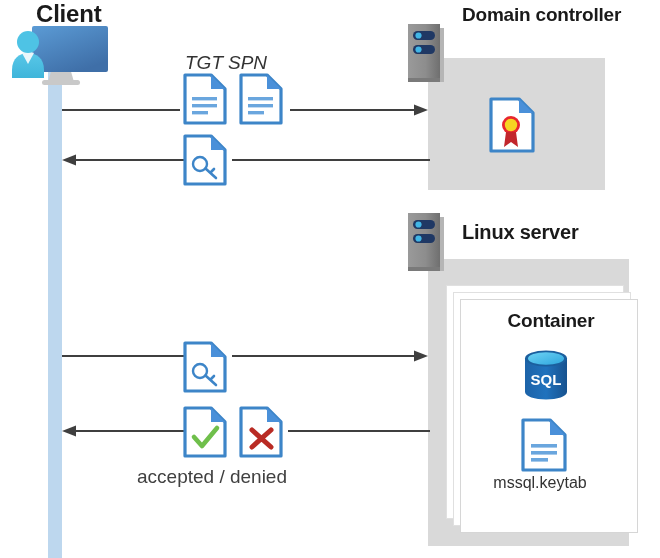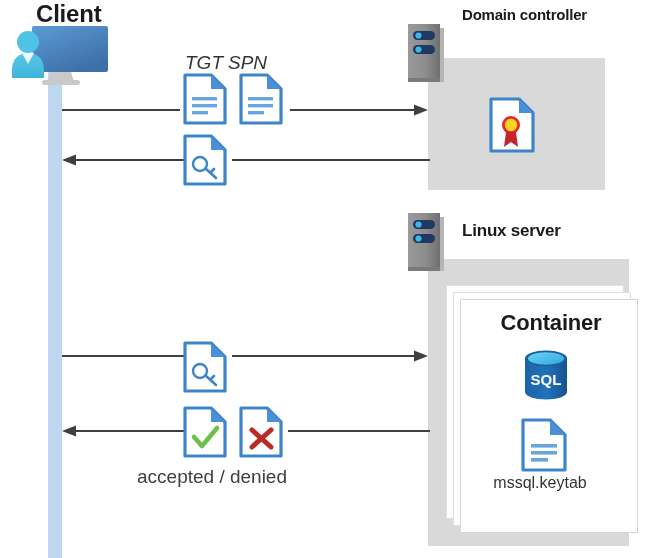--- a/index.html
+++ b/index.html
@@ -11,23 +11,23 @@
   .abs{position:absolute;}
 
   
   #lifeline{left:48px;top:60px;width:14px;height:498px;background:#bdd7ee;}
 
   
   .title-bold{
     font-weight:bold;color:#1a1a1a;letter-spacing:-0.2px;
   }
   #client-label{left:36px;top:0px;font-size:24px;}
-  #dc-label{left:462px;top:2px;font-size:15px;line-height:26px;width:180px;}
-  #linux-label{left:462px;top:221px;font-size:17px;}
-  #container-label{left:476px;top:310px;font-size:22px;width:150px;text-align:center;}
+  #dc-label{left:462px;top:2px;font-size:19px;line-height:26px;width:180px;}
+  #linux-label{left:462px;top:221px;font-size:20px;}
+  #container-label{left:476px;top:310px;font-size:19px;width:150px;text-align:center;}
   #keytab-label{left:465px;top:474px;font-size:16px;width:150px;text-align:center;font-weight:normal;color:#333;}
   #accepted-denied{left:137px;top:466px;font-size:19px;color:#404040;white-space:nowrap;}
   .small-lbl{font-size:19px;color:#333;font-style:italic;}
   #tgt-label{left:185px;top:52px;}
   #spn-label{left:228px;top:52px;}
 
   
   #dc-box{left:428px;top:58px;width:177px;height:132px;background:#d9d9d9;}
   #linux-box{left:428px;top:259px;width:201px;height:287px;background:#d9d9d9;}
 

